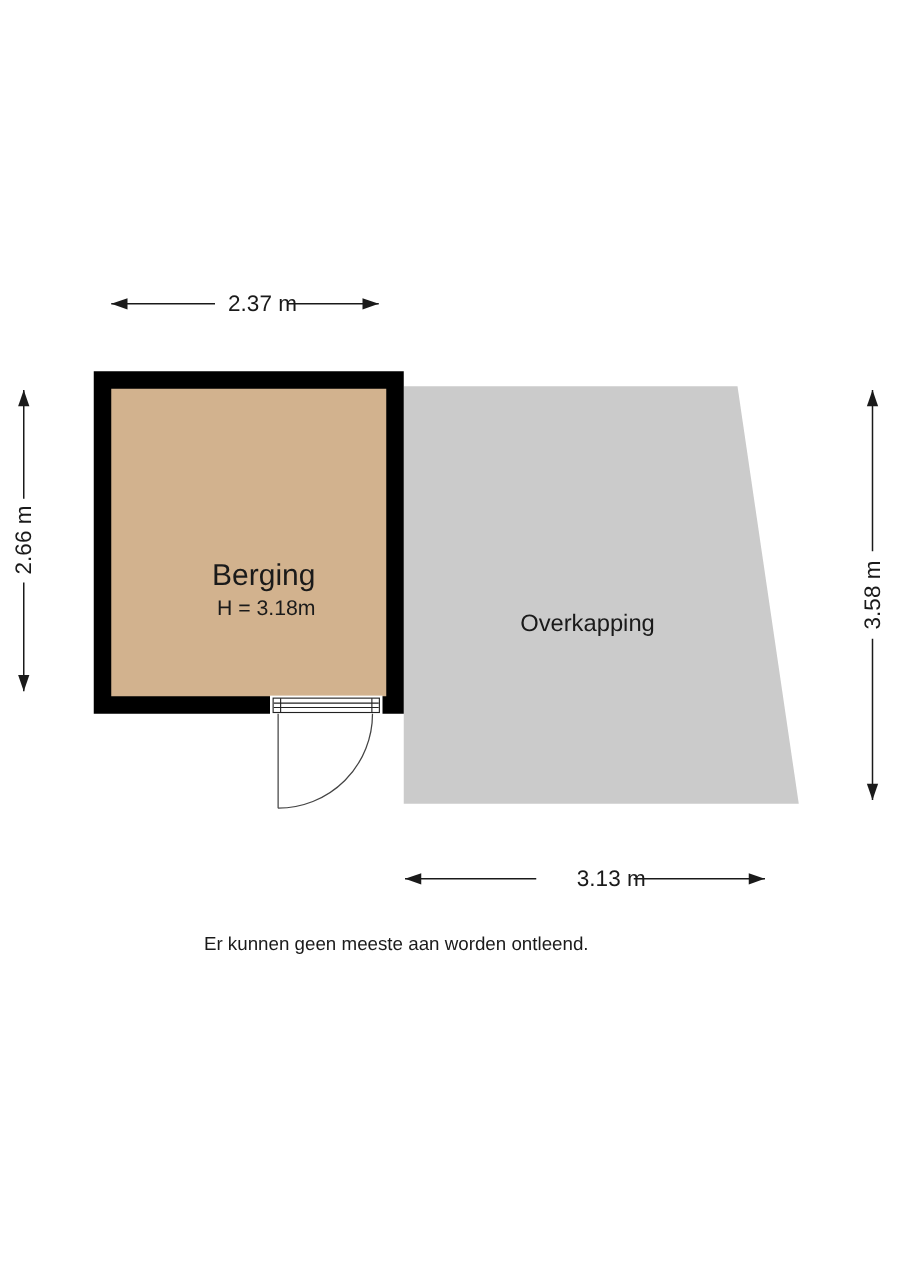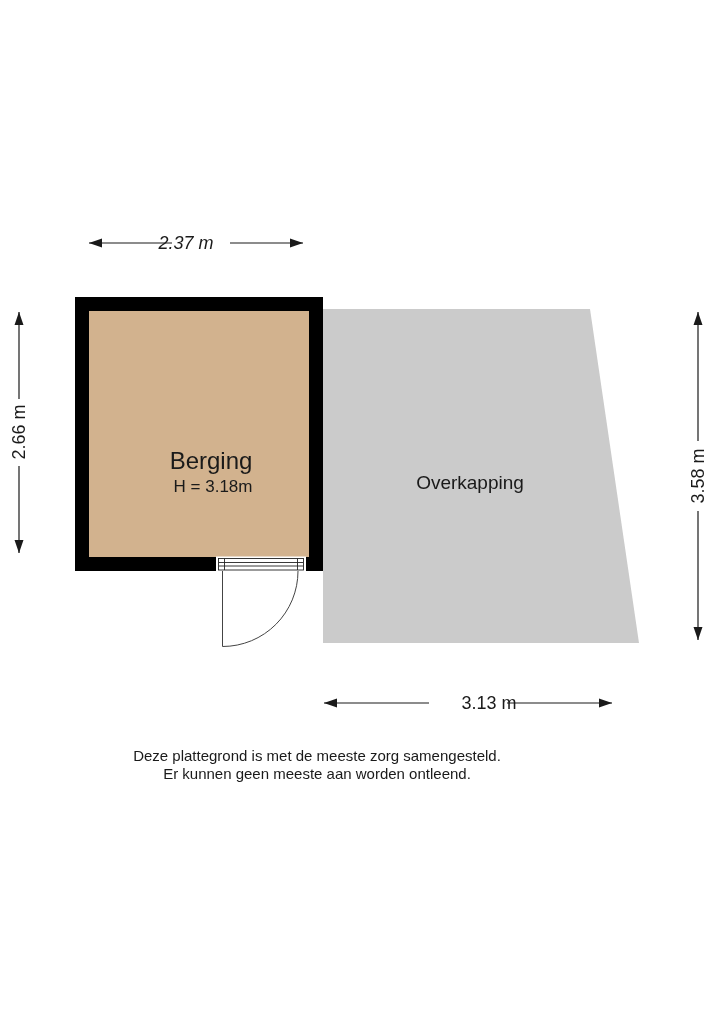--- a/index.html
+++ b/index.html
@@ -13,34 +13,34 @@
     color: #1a1a1a;
   }
   #plan-svg { position: absolute; left: 0; top: 0; }
   .label { position: absolute; text-align: center; white-space: nowrap; }
   .dim {
     position: absolute;
     width: 140px; height: 22px; line-height: 22px;
     font-size: 18px; text-align: center; white-space: nowrap;
     color: #1a1a1a;
   }
-  #dim-top    { left: 116px; top: 232px; font-style: italic; }
+  #dim-top    { left: 140px; top: 232px; }
   #dim-left   { left: -51px; top: 421px; transform: rotate(-90deg); }
   #dim-right  { left: 628px; top: 465px; transform: rotate(-90deg); }
   #dim-bottom { left: 419px; top: 692px; }
   #berging-label {
     left: 131px; top: 449px; width: 160px; height: 24px; line-height: 24px;
     font-size: 24px;
   }
   #berging-height-label {
     left: 133px; top: 476px; width: 160px; height: 22px; line-height: 22px;
     font-size: 17px;
   }
   #overkapping-label {
-    left: 390px; top: 471px; width: 160px; height: 24px; line-height: 24px;
+    left: 390px; top: 488px; width: 160px; height: 24px; line-height: 24px;
     font-size: 19px;
   }
   #footer {
     position: absolute; left: 117px; top: 747px; width: 400px;
     font-size: 15px; line-height: 18px; text-align: center; color: #1a1a1a;
   }
 </style>
 </head>
 <body>
 
@@ -103,17 +103,16 @@
   <div class="dim" id="dim-top">2.37 m</div>
   <div class="dim" id="dim-left">2.66 m</div>
   <div class="dim" id="dim-right">3.58 m</div>
   <div class="dim" id="dim-bottom">3.13 m</div>
 
   <div class="label" id="berging-label">Berging</div>
   <div class="label" id="berging-height-label">H = 3.18m</div>
   <div class="label" id="overkapping-label">Overkapping</div>
 
   <div id="footer">
-    <div>Deze plattegrond is met de meeste zorg samengesteld.</div>
     <div>Er kunnen geen meeste aan worden ontleend.</div>
   </div>
 
 </div>
 
 </body></html>

